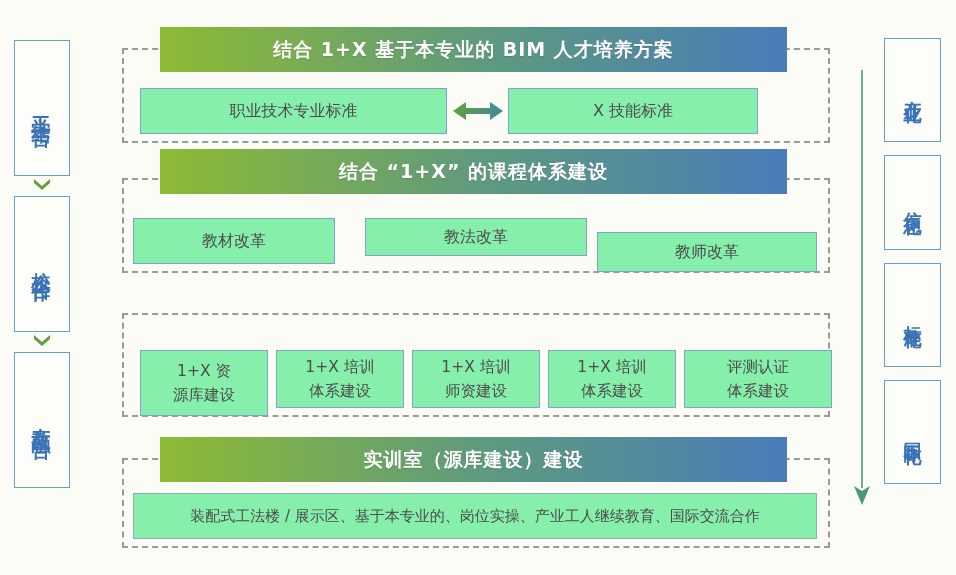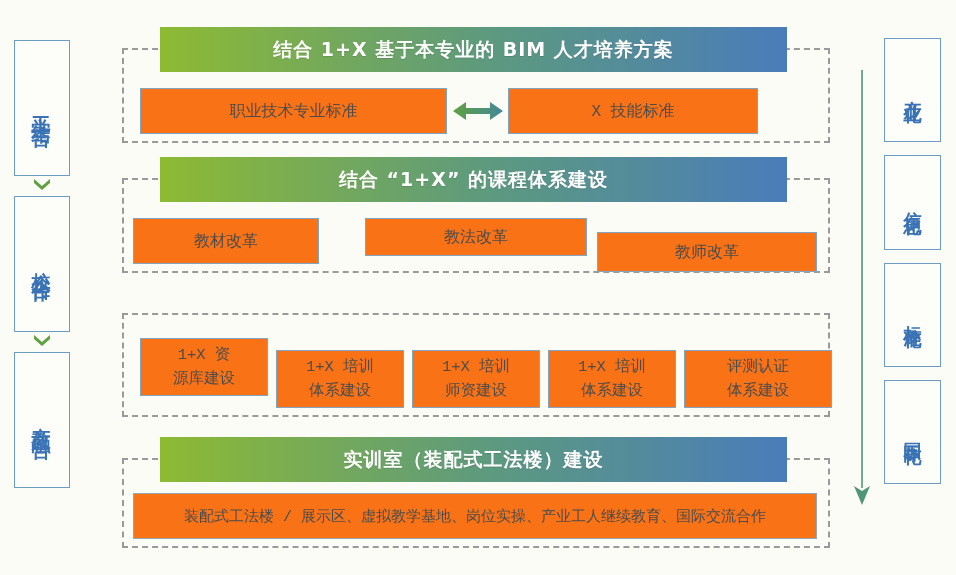--- a/index.html
+++ b/index.html
@@ -35,23 +35,23 @@
     display:flex;align-items:center;justify-content:center;
   }
   .hbar span{
     color:#ffffff;font-size:19px;font-weight:bold;letter-spacing:1px;
     text-shadow:0 1px 1px rgba(0,0,0,0.12);
   }
 
   
   .cell{
     position:absolute;box-sizing:border-box;z-index:2;
-    border:1.6px solid #7ea7c7;background:#f97316;
+    border:1.6px solid #7ea7c7;background:#86efac;
     display:flex;align-items:center;justify-content:center;text-align:center;
-    color:#4c4c4c;font-size:16px;font-family:Liberation Mono, monospace;
+    color:#4c4c4c;font-size:16px;
   }
   .cell.two-line{white-space:pre-line;line-height:1.55;font-size:15.5px;}
   .cell.wide{font-size:15px;border-color:#93aab4;}
 
   .icon{position:absolute;z-index:3;line-height:0;}
 
   
   .watermark{
     position:absolute;right:13px;top:527px;z-index:5;
     font-size:28px;font-weight:bold;color:#161616;letter-spacing:1px;
@@ -104,35 +104,35 @@
         </linearGradient>
       </defs>
       <polygon points="1,11 14,2 14,8 38,8 38,2 51,11 38,20 38,14 14,14 14,20" fill="url(#dagrad)"></polygon>
     </svg>
   </div>
   <div class="cell" style="left:508px;top:88px;width:250px;height:46px">
     <span>X 技能标准</span>
   </div>
 
   <div class="dashed" style="top:178px;height:95px"></div>
-  <div class="hbar" style="top:157px">
+  <div class="hbar" style="top:149px">
     <span>结合 “1+X” 的课程体系建设</span>
   </div>
-  <div class="cell" style="left:133px;top:218px;width:186px;height:46px">
+  <div class="cell" style="left:133px;top:218px;width:202px;height:46px">
     <span>教材改革</span>
   </div>
   <div class="cell" style="left:365px;top:218px;width:222px;height:38px">
     <span>教法改革</span>
   </div>
   <div class="cell" style="left:597px;top:232px;width:220px;height:40px">
     <span>教师改革</span>
   </div>
 
   <div class="dashed" style="top:313px;height:104px"></div>
-  <div class="cell two-line" style="left:140px;top:338px;width:128px;height:58px">
+  <div class="cell two-line" style="left:140px;top:350px;width:128px;height:66px">
     <span>1+X 资
 源库建设</span>
   </div>
   <div class="cell two-line" style="left:276px;top:350px;width:128px;height:58px">
     <span>1+X 培训
 体系建设</span>
   </div>
   <div class="cell two-line" style="left:412px;top:350px;width:128px;height:58px">
     <span>1+X 培训
 师资建设</span>
@@ -141,24 +141,24 @@
     <span>1+X 培训
 体系建设</span>
   </div>
   <div class="cell two-line" style="left:684px;top:350px;width:148px;height:58px">
     <span>评测认证
 体系建设</span>
   </div>
 
   <div class="dashed" style="top:458px;height:90px"></div>
   <div class="hbar" style="top:437px">
-    <span>实训室（装配式工法楼）建设</span>
+    <span>实训室（源库建设）建设</span>
   </div>
   <div class="cell wide" style="left:133px;top:493px;width:684px;height:46px">
-    <span>装配式工法楼 / 展示区、虚拟教学基地、岗位实操、产业工人继续教育、国际交流合作</span>
+    <span>装配式工法楼 / 展示区、基于本专业的、岗位实操、产业工人继续教育、国际交流合作</span>
   </div>
 
   <div class="icon" style="left:851px;top:70px">
     <svg width="22" height="436" viewBox="0 0 22 436">
       <line x1="11" y1="0" x2="11" y2="418" stroke="#4f9678" stroke-width="1.6"></line>
       <polygon points="11,435 3,416 11,421 19,416" fill="#4f9678"></polygon>
     </svg>
   </div>
 
   <div class="vbox rbox" style="left:884px;top:38px;width:57px;height:104px">

